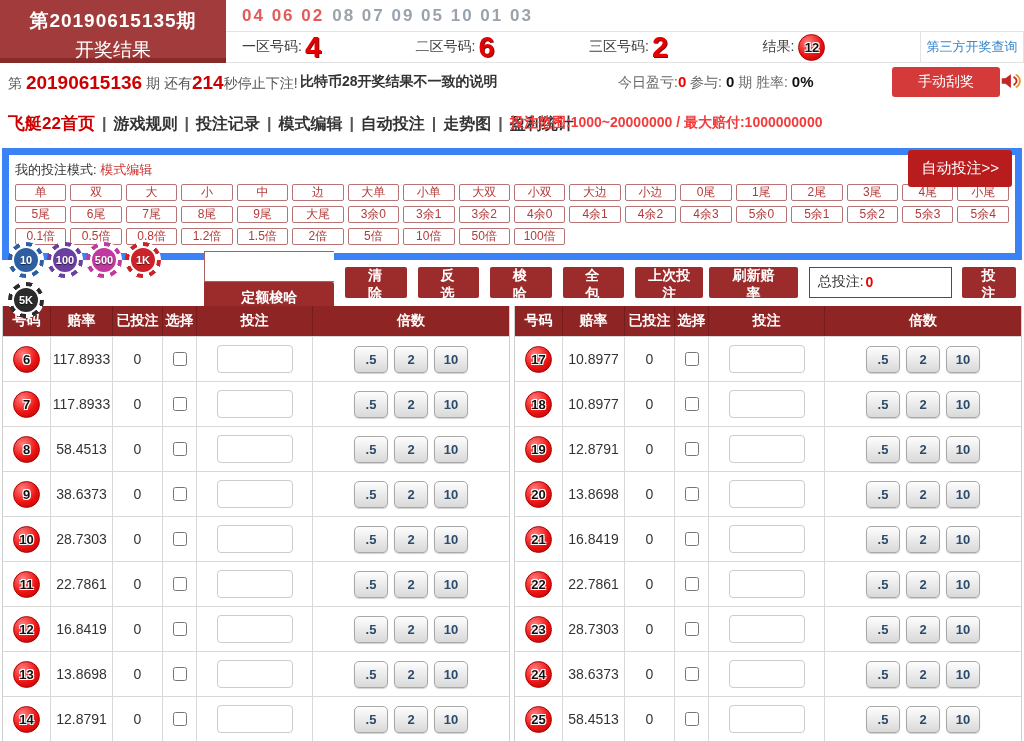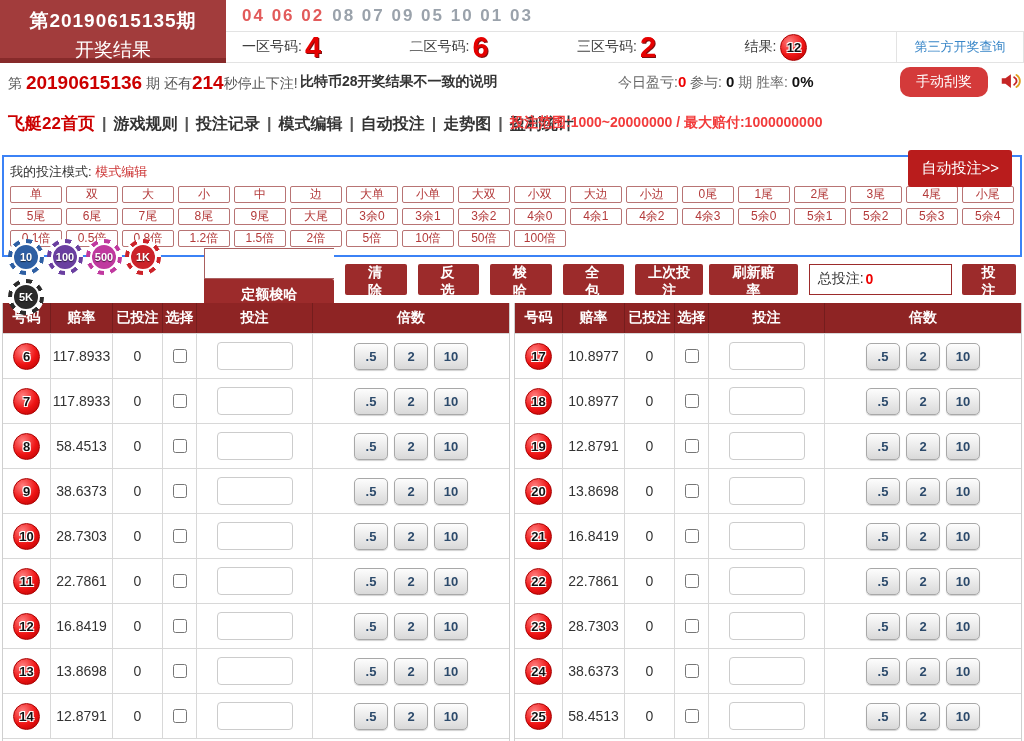--- a/index.html
+++ b/index.html
@@ -19,48 +19,48 @@
   .nums-gray { color:#9aa2ab; margin-left:8px; }
   .zones-row { flex:1; display:flex; align-items:stretch; }
   .zone { flex:1; display:flex; align-items:center; padding-left:16px; }
   .zone-label { font-size:14px; color:#3f3f3f; }
   .zone-num { font-size:29px; font-weight:800; color:#e60000; margin-left:3px; line-height:1;
     text-shadow:1px 1px 0 #7e0e0e; }
   .result-ball { width:27px; height:27px; margin-left:4px; border-radius:50%; border:1px solid #a00;
     background:radial-gradient(circle at 35% 28%, #ff8080, #ee1414 55%, #b00000);
     display:flex; align-items:center; justify-content:center; font-size:13px; font-weight:800; color:#111;
     text-shadow:-1px -1px 0 #fff,1px -1px 0 #fff,-1px 1px 0 #fff,1px 1px 0 #fff; }
-  .third-party { width:128px; border-left:1px solid #e3e3e3; border-right:1px solid #e3e3e3;
+  .third-party { width:104px; border-left:1px solid #e3e3e3; border-right:1px solid #e3e3e3;
     display:flex; align-items:center; justify-content:center; }
   .third-party a { color:#3a87c8; font-size:13px; text-decoration:none; cursor:pointer; }
 
   
   .info-bar { position:relative; height:37px; }
   .info-left { position:absolute; left:8px; top:9px; font-size:14px; color:#555; }
   .big-red { color:#cc0000; font-size:19px; font-weight:800; vertical-align:-1px; }
   .btc-notice { position:absolute; left:300px; top:10px; font-size:14px; color:#333; font-weight:600; cursor:pointer; }
   .stats { position:absolute; left:618px; top:10px; font-size:14px; color:#666; }
   .stats b.red { color:#e00; font-size:15px; }
   .stats b.blk { color:#111; font-size:15px; }
-  .manual-btn { position:absolute; right:36px; top:4px; background:#d43a3a; color:#fff; border:none;
-    border-radius:10px; font-size:14px; padding:6px 16px; cursor:pointer; }
+  .manual-btn { position:absolute; right:24px; top:4px; background:#d43a3a; color:#fff; border:none;
+    border-radius:3px; font-size:14px; padding:6px 26px; cursor:pointer; }
   .speaker { position:absolute; right:3px; top:7px; width:22px; height:22px; cursor:pointer; }
 
   
   .nav-bar { position:relative; height:46px; }
   .nav-left { position:absolute; left:8px; top:12px; font-size:16px; font-weight:600; }
   .nav-home { color:#cc0000; font-size:17px; font-weight:700; text-decoration:none; cursor:pointer; }
   .nav-link { color:#333; text-decoration:none; cursor:pointer; }
   .nav-sep { color:#555; margin:0 7px; }
   .range-text { position:absolute; left:510px; top:14px; font-size:14px; color:#f23b3b; font-weight:600; }
   .auto-btn { position:absolute; right:12px; top:6px; background:#b91c1c; color:#fff; border:none;
     border-radius:3px; font-size:15px; padding:9px 13px; cursor:pointer;margin-top:44px; }
 
   
-  .mode-panel { margin:9px 2px 0 2px; border:2px solid #3b82f6; padding:6px 6px 8px 6px; }
+  .mode-panel { margin:2px 2px 0 2px; border:7px solid #3b82f6; padding:6px 6px 8px 6px; }
   .mode-title { font-size:13px; color:#333; }
   .mode-edit { color:#cc3333; cursor:pointer; text-decoration:none; }
   .mode-row { display:flex; gap:4px; margin-top:5px; }
   .mode-btn { flex:0 0 calc(100%/18 - 3.78px); height:17px; line-height:15px; text-align:center;
     border:1px solid #b87474; border-radius:2px; background:#fff; color:#b33a3a; font-size:12px;
     overflow:hidden; cursor:pointer; }
 
   
   .action-bar { display:flex; align-items:center; padding:5px 8px 5px 8px; height:44px; }
   .chip { width:36px; height:36px; border-radius:50%; position:relative; margin-right:3px; cursor:pointer; flex:none; }

